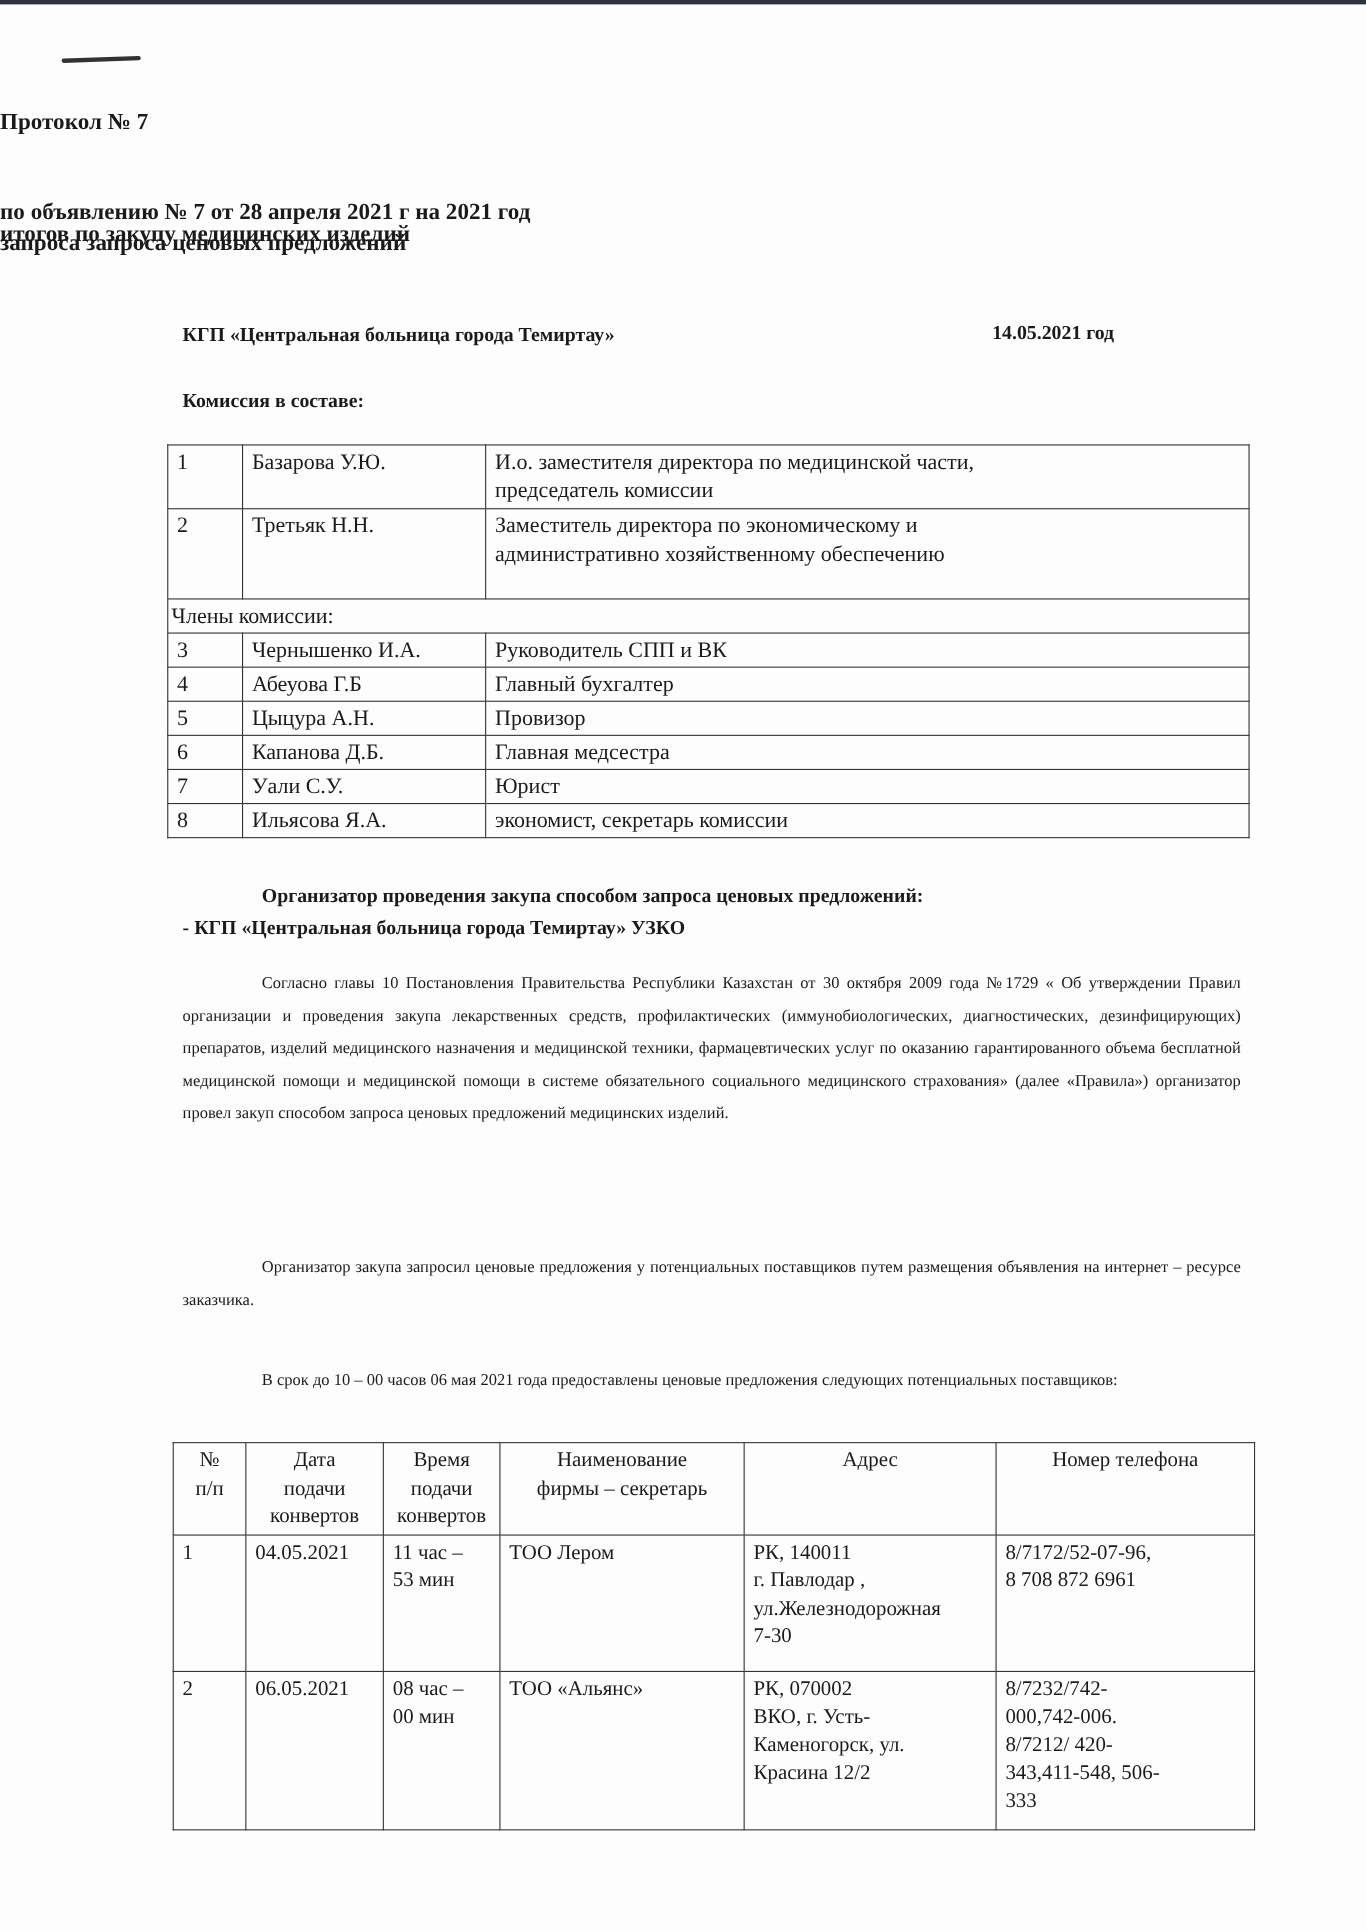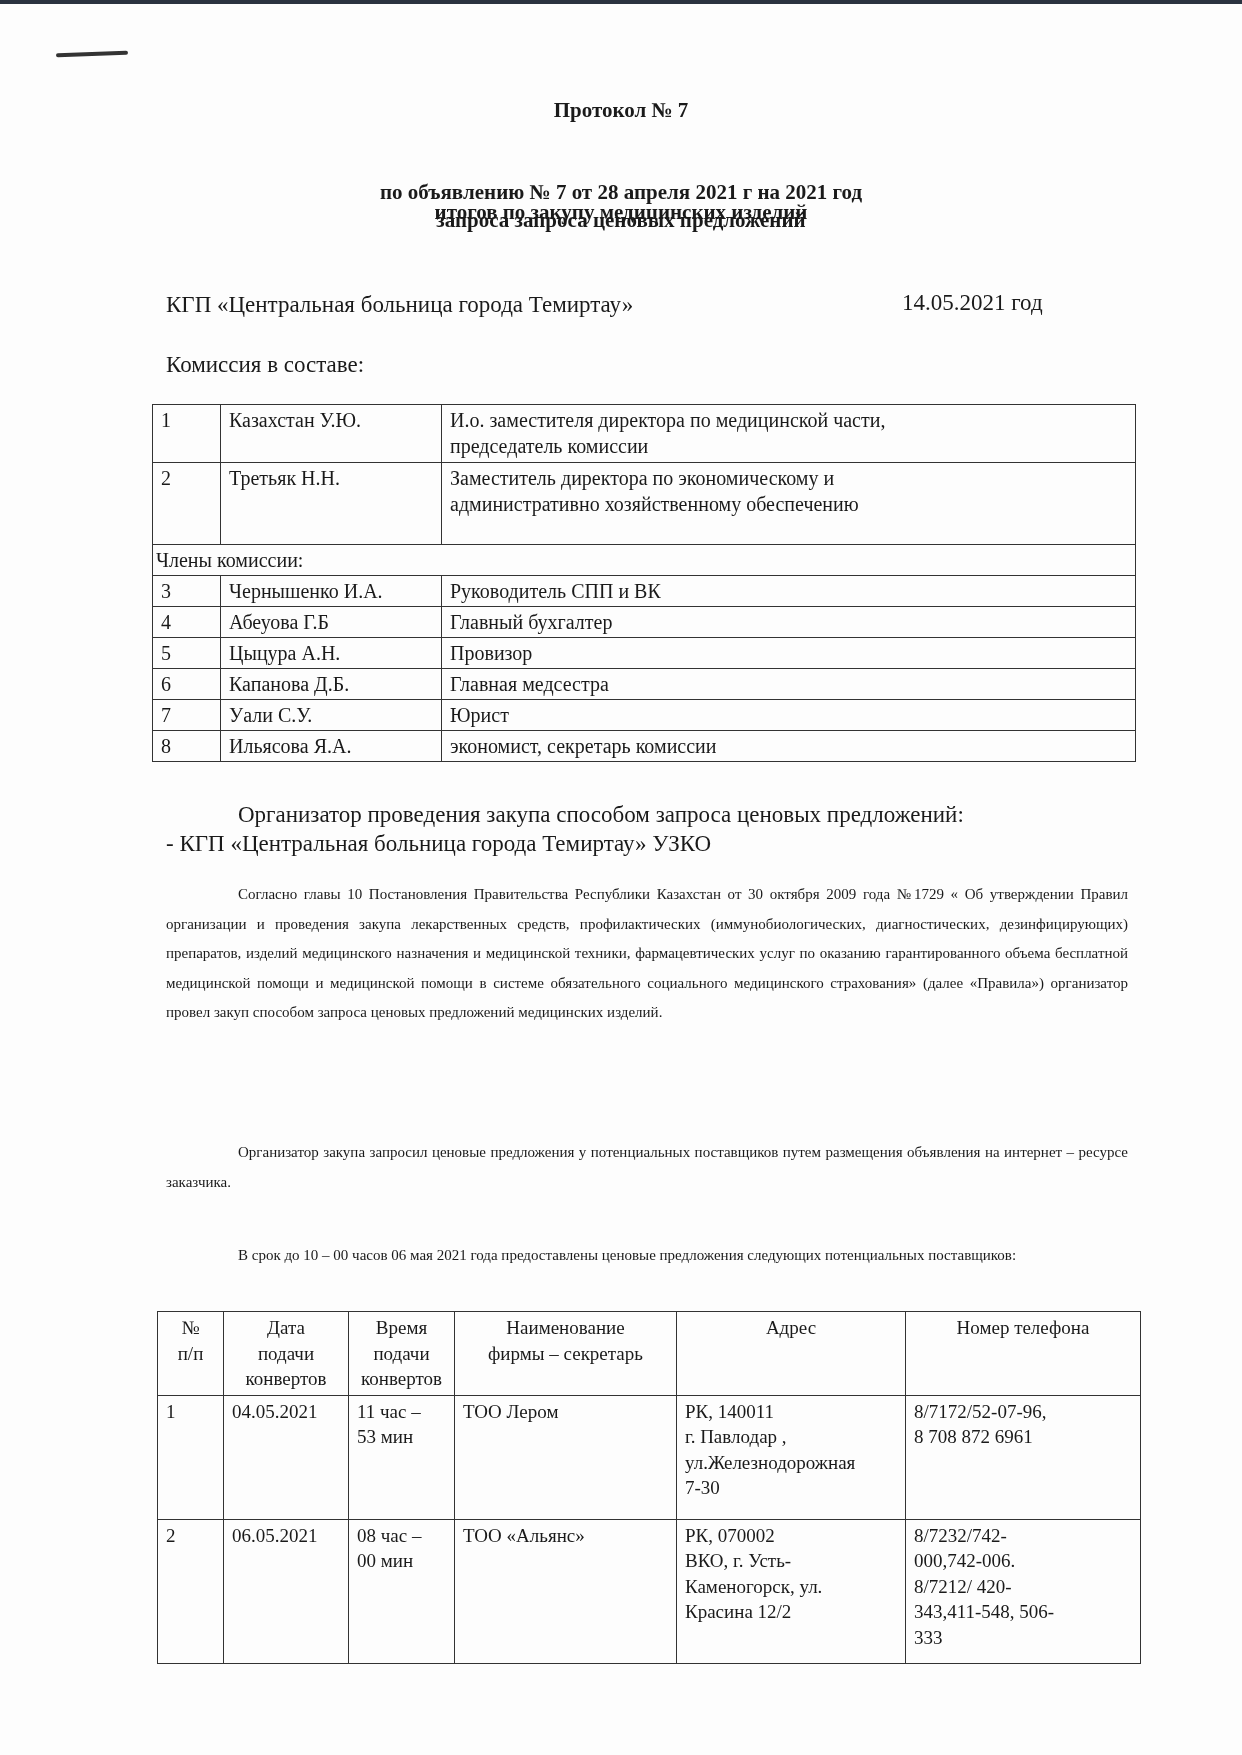--- a/index.html
+++ b/index.html
@@ -1,22 +1,22 @@
 <!DOCTYPE html>
 <html><head>
 <meta charset="utf-8">
 <style>
   html, body { margin:0; padding:0; background:#fdfdfd; }
   body { width:1242px; height:1755px; position:relative; overflow:hidden;
          font-family:"Liberation Serif", serif; color:#1a1a1a; }
   .topbar { position:absolute; left:0; top:0; width:1242px; height:4px; background:#2b3340; }
   .dash { position:absolute; left:56px; top:52px; width:72px; height:4px; background:#333; transform:rotate(-2deg); border-radius:2px; }
   .t { position:absolute; white-space:nowrap; }
-  .title { left:0; width:1242px; text-align:center; font-weight:bold; font-size:21px; }
-  .p { font-size:23px; line-height:29.5px; }
+  .title { left:0; width:1242px; font-weight:bold; font-size:21px; }
+  .p { font-size:18px; line-height:29.5px;font-weight:bold; }
   .just { position:absolute; left:166px; width:962px; text-align:justify; text-align-last:left; font-size:15px; line-height:29.5px; }
   table { position:absolute; border-collapse:collapse; font-size:20px; }
   td { border:1px solid #333; vertical-align:top; padding:2px 8px; line-height:26px; }
   .t2 td { line-height:25.5px; font-size:19px; padding:3px 8px; }
   .t2 .hdr td { text-align:center; }
 </style>
 </head>
 <body>
 
 <div class="topbar"></div>
@@ -33,21 +33,21 @@
 
 <table style="left:152px; top:404px; width:984px;">
   <colgroup>
       <col style="width:68px">
       <col style="width:221px">
       <col>
     </colgroup>
   <tbody>
       <tr style="height:58px;">
     <td>1</td>
-    <td>Казахстан У.Ю.</td>
+    <td>Базарова У.Ю.</td>
     <td>
           <div>И.о. заместителя  директора  по  медицинской части,</div>
           <div>председатель  комиссии</div>
         </td>
   </tr>
   <tr style="height:82px;">
     <td>2</td>
     <td>Третьяк Н.Н.</td>
     <td>
           <div>Заместитель директора по экономическому и</div>

